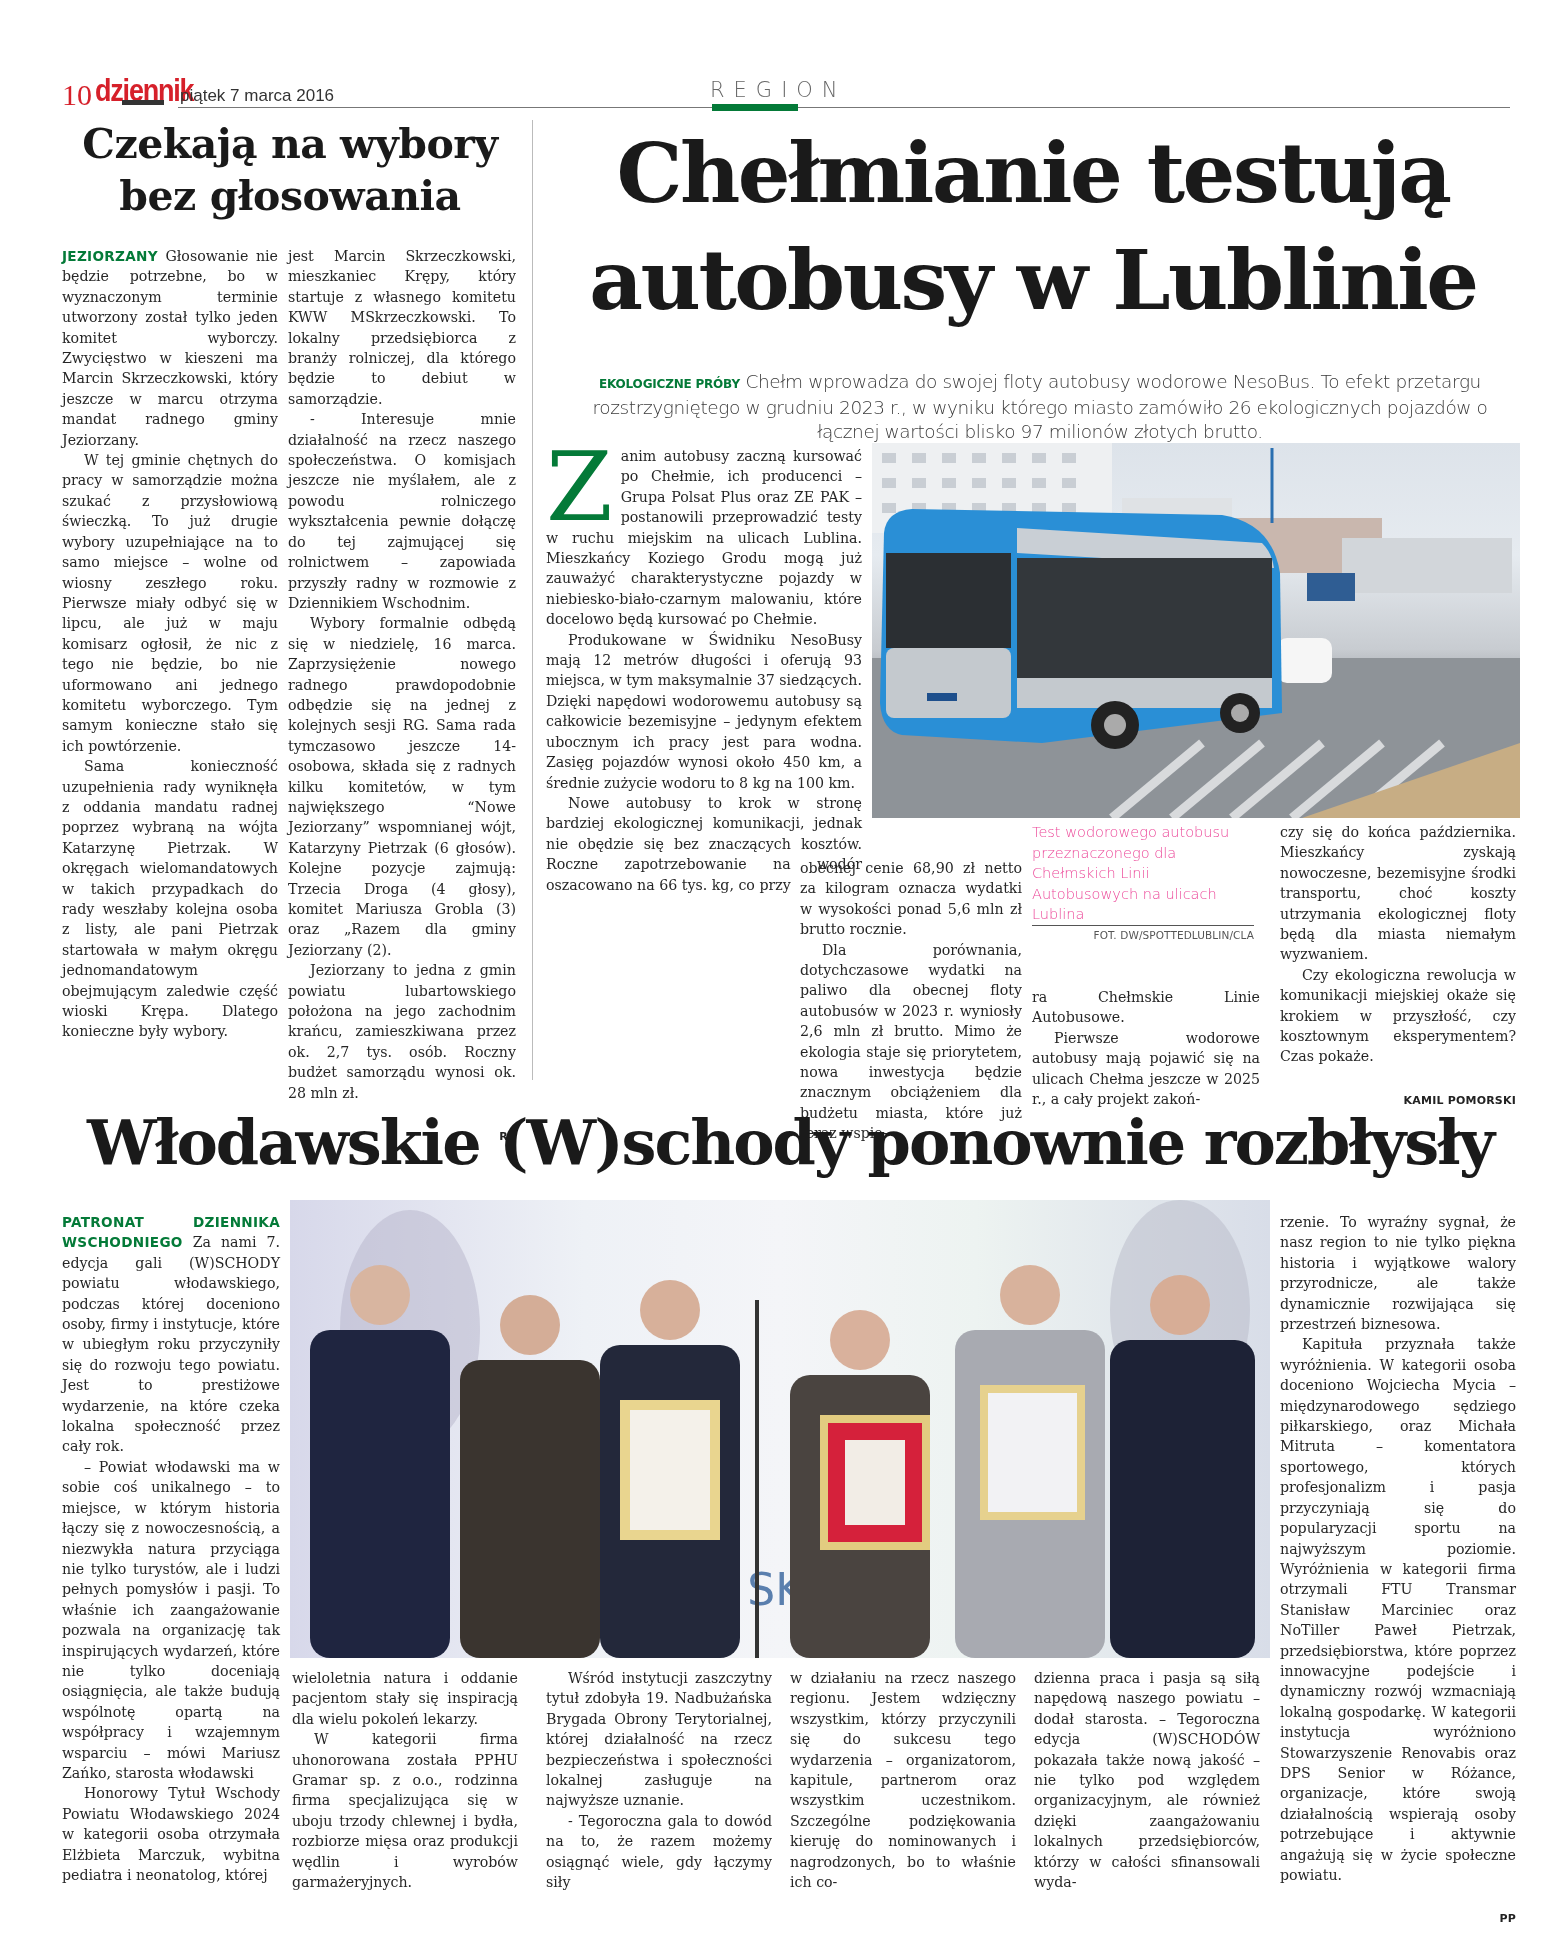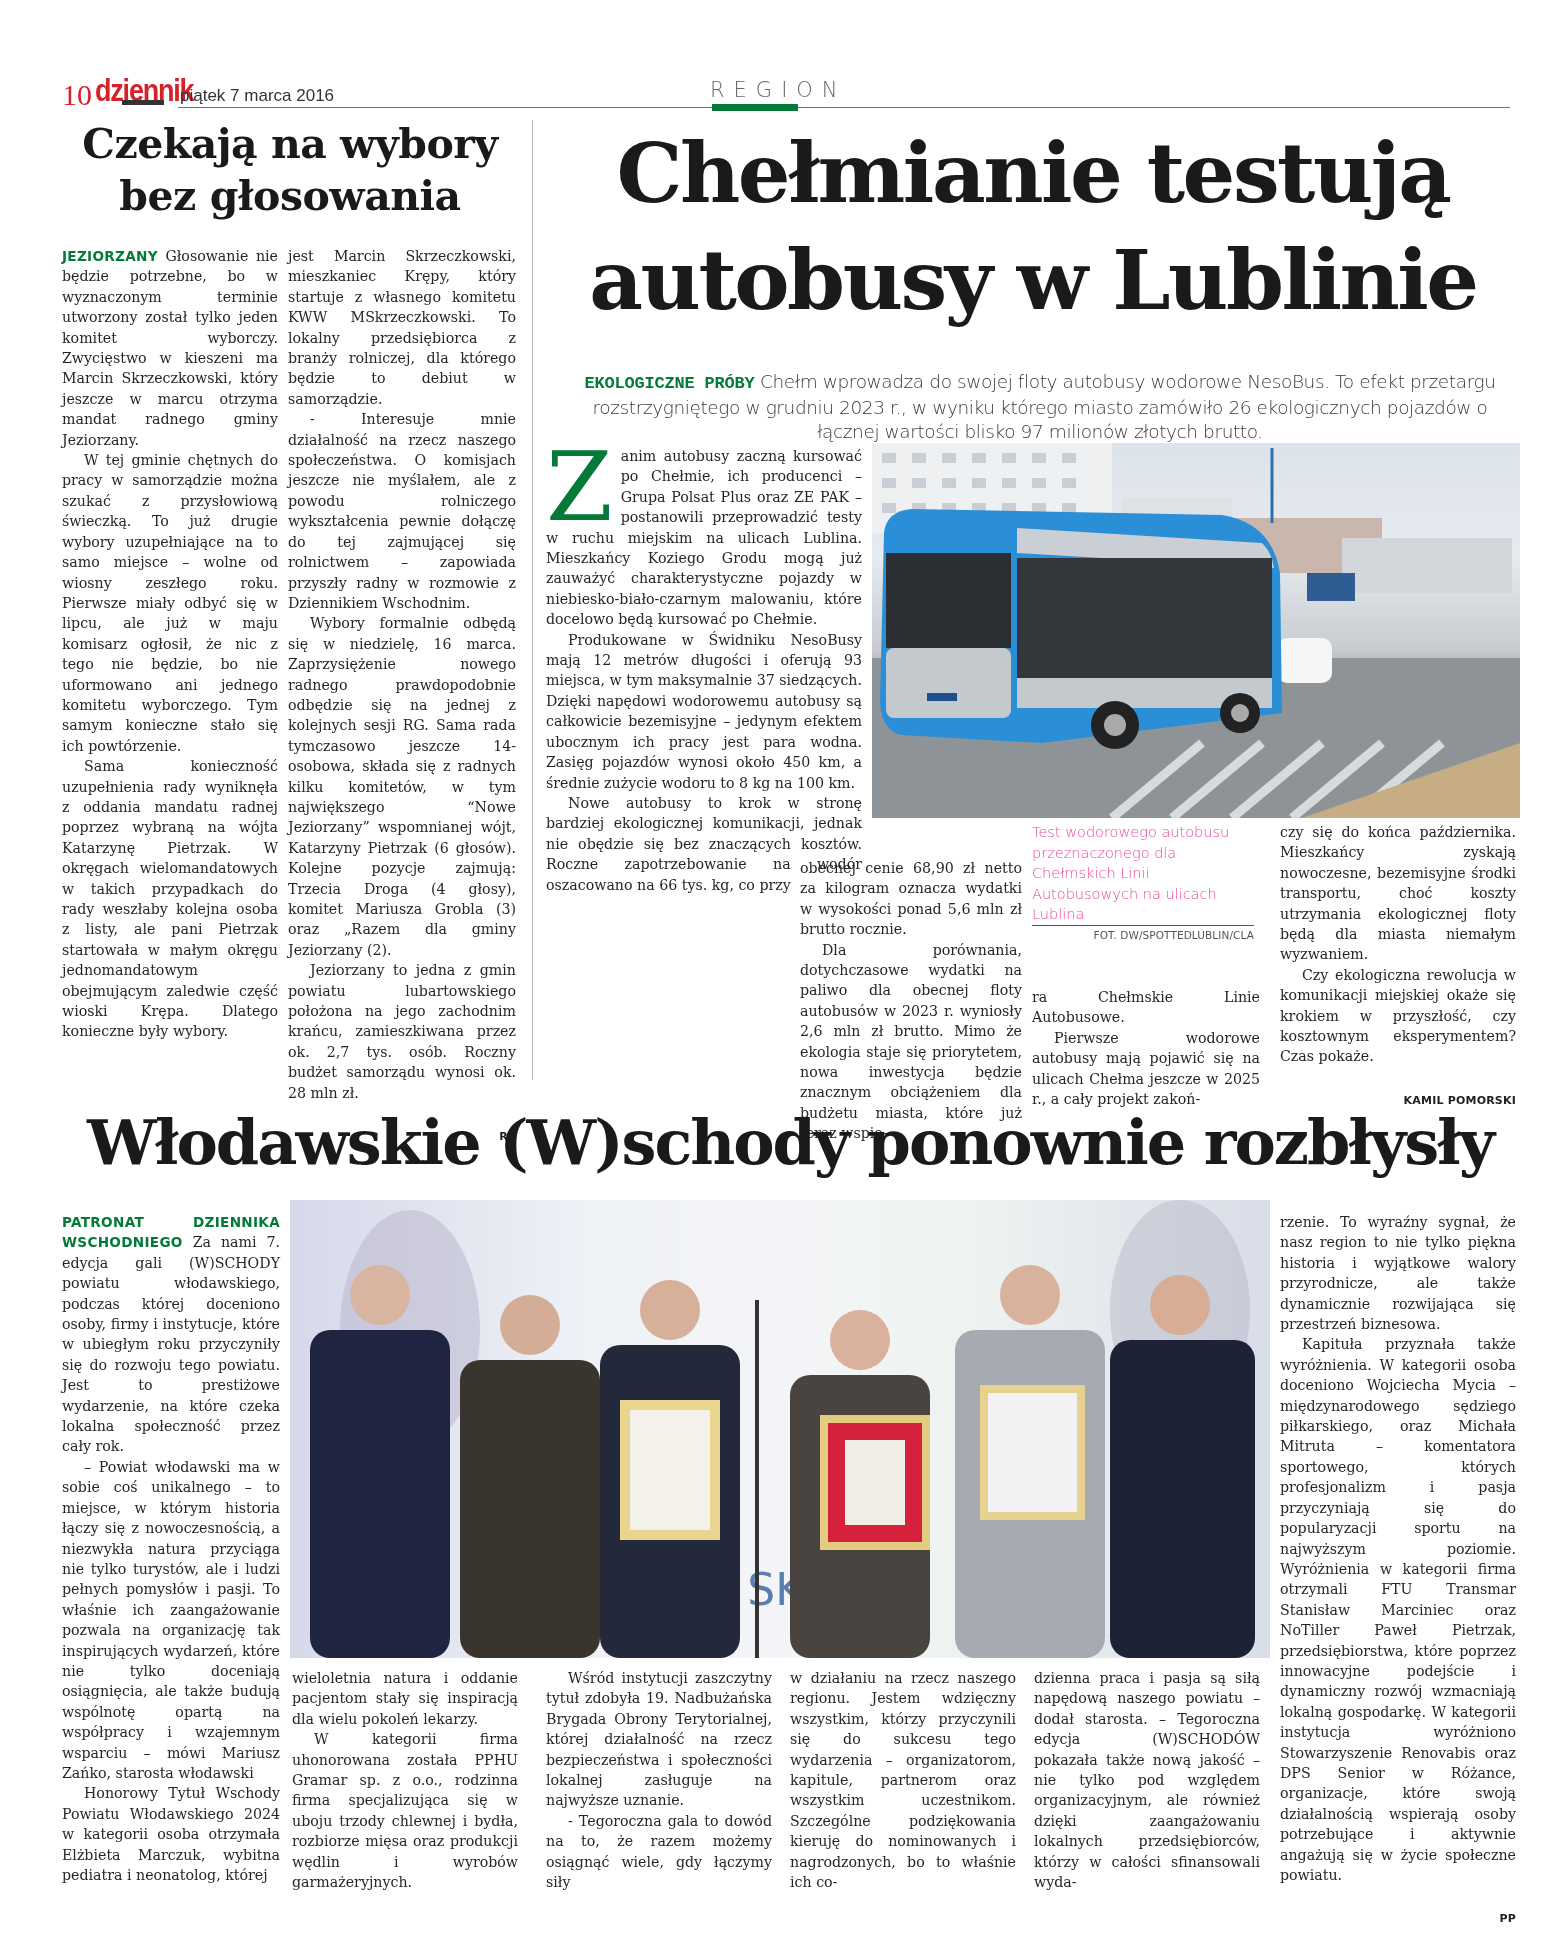--- a/index.html
+++ b/index.html
@@ -24,21 +24,21 @@
 
   
   .col { position: absolute; font-family: "DejaVu Serif", serif; font-size: 14.2px; line-height: 20.4px; color: #262626; text-align: justify; hyphens: manual; }
   .col p { text-indent: 22px; }
   .col p.first { text-indent: 0; }
   .kicker { font-family: "DejaVu Sans", sans-serif; font-weight: 700; color: #047a38; letter-spacing: 0.3px; font-size: 13.6px; margin-top: 40px; }
   .byline { display: block; text-align: right; font-family: "DejaVu Sans", sans-serif; font-weight: 700; font-size: 11px; letter-spacing: 0.2px; color: #222; margin-top: 24px; }
 
   
   .lead { left: 560px; top: 370px; width: 960px; text-align: center; font-family: "DejaVu Sans", sans-serif; font-size: 18.5px; line-height: 24px; color: #3a3a3a; font-weight: 300; letter-spacing: -0.4px; }
-  .lead .kicker { font-size: 17px; letter-spacing: -0.2px; font-family: Liberation Mono, monospace; }
+  .lead .kicker { font-size: 12px; letter-spacing: -0.2px; }
 
   
   .dropcap { float: left; font-family: "DejaVu Serif", serif; font-size: 96px; line-height: 78px; color: #047a38; margin: 2px 8px 0 0; font-weight: 400; }
 
   
   .photo { position: absolute; overflow: hidden; }
   .bus-photo { left: 872px; top: 443px; width: 648px; height: 375px; background: linear-gradient(180deg, #dde3ea 0%, #e6ebf0 30%, #c8ccd1 55%, #8a8f95 70%, #a4a8ac 100%); }
   .gala-photo { left: 290px; top: 1200px; width: 980px; height: 458px; background: linear-gradient(90deg, #d7d8ea 0%, #eef1f6 30%, #f4f5f8 50%, #edf3f1 70%, #d8dde8 100%); }
 
   

